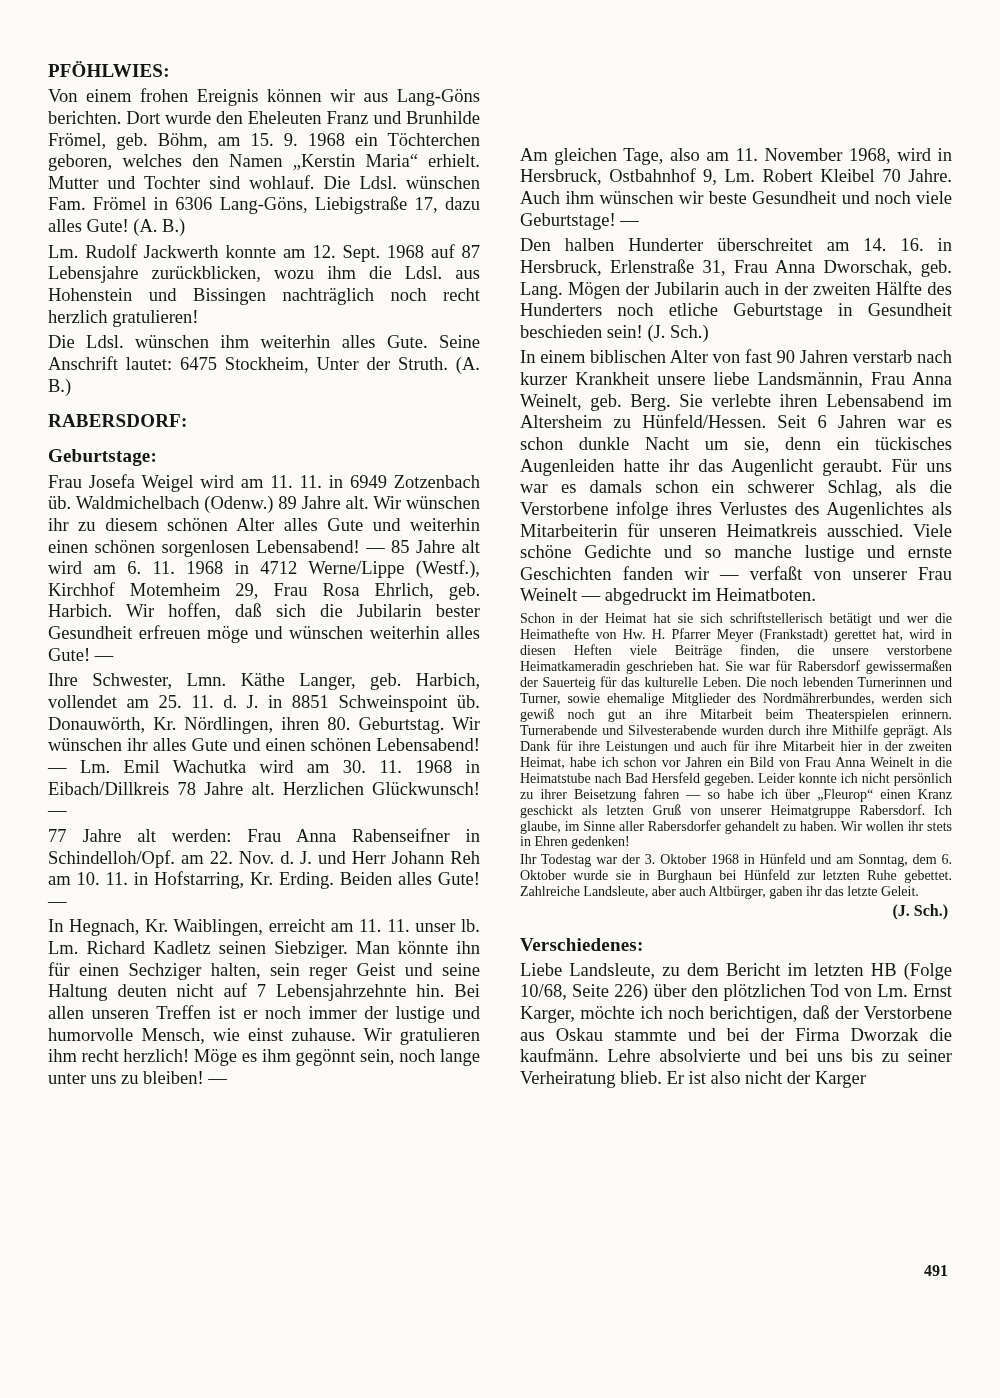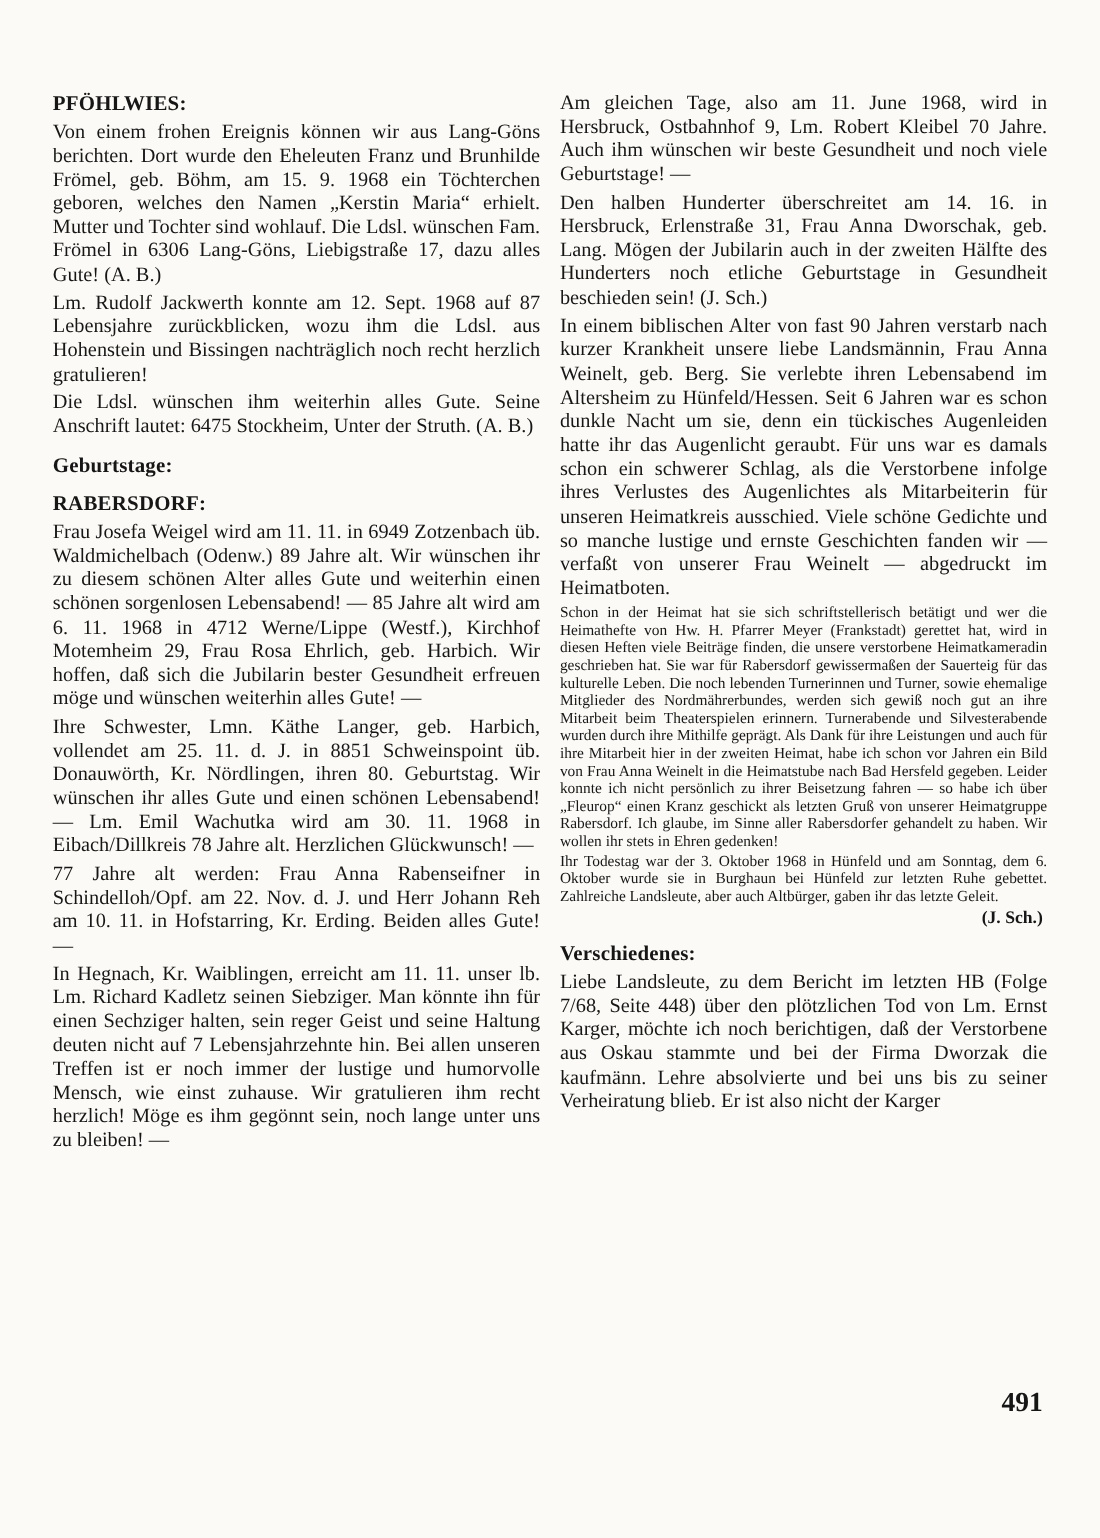--- a/index.html
+++ b/index.html
@@ -13,22 +13,23 @@
     height: 1398px;
     margin: 0 auto;
     background: #fbfaf6;
     font-family: "Liberation Serif", "DejaVu Serif", serif;
     color: #161616;
     overflow: hidden;
     box-sizing: border-box;
   }
   .columns {
     display: flex;
-    gap: 18px;
-    padding: 84px 48px 0 48px;
+    gap: 40px;
+    padding: 60px 48px 0 48px;
+    align-items: flex-end;
   }
   .col {
     flex: 1 1 0;
     min-width: 0;
     font-size: 18.5px;
     line-height: 1.17;
   }
   .sec-heading {
     font-size: 19px;
     font-weight: bold;
@@ -54,46 +55,46 @@
     text-align: right;
     font-size: 16px;
     line-height: 1.14;
     font-weight: bold;
     margin: 0 4px 6px 0;
   }
   .page-number {
     position: absolute;
     top: 1262px;
     right: 52px;
-    font-size: 25px;
+    font-size: 16px;
     font-weight: bold;
   }
 </style>
 </head>
 <body>
 
 <div class="page">
   <div class="columns">
     <div class="col">
         <h3 class="sec-heading">PFÖHLWIES:</h3>
         <p class="para"><span>Von einem frohen Ereignis können wir aus Lang-Göns berichten. Dort wurde den Eheleuten </span><span class="b">Franz und Brunhilde Frömel,</span><span> geb. Böhm, am 15. 9. 1968 ein Töchterchen geboren, welches den Namen </span><span class="b">„Kerstin Maria“</span><span> erhielt. Mutter und Tochter sind wohlauf. Die Ldsl. wünschen Fam. Frömel in 6306 Lang-Göns, Liebigstraße 17, dazu alles Gute! (A. B.)</span></p>
         <p class="para"><span>Lm. </span><span class="b">Rudolf Jackwerth</span><span> konnte am 12. Sept. 1968 auf 87 Lebensjahre zurückblicken, wozu ihm die Ldsl. aus Hohenstein und Bissingen nachträglich noch recht herzlich gratulieren!</span></p>
         <p class="para"><span>Die Ldsl. wünschen ihm weiterhin alles Gute. Seine Anschrift lautet: 6475 Stockheim, Unter der Struth. (A. B.)</span></p>
+        <h3 class="sec-heading">RABERSDORF:</h3>
         <h3 class="sec-heading">Geburtstage:</h3>
-        <h3 class="sec-heading">RABERSDORF:</h3>
         <p class="para"><span>Frau </span><span class="b">Josefa Weigel</span><span> wird am 11. 11. in 6949 Zotzenbach üb. Waldmichelbach (Odenw.) 89 Jahre alt. Wir wünschen ihr zu diesem schönen Alter alles Gute und weiterhin einen schönen sorgenlosen Lebensabend! — 85 Jahre alt wird am 6. 11. 1968 in 4712 Werne/Lippe (Westf.), Kirchhof Motemheim 29, Frau </span><span class="b">Rosa Ehrlich,</span><span> geb. Harbich. Wir hoffen, daß sich die Jubilarin bester Gesundheit erfreuen möge und wünschen weiterhin alles Gute! —</span></p>
         <p class="para"><span>Ihre Schwester, Lmn. </span><span class="b">Käthe Langer,</span><span> geb. Harbich, vollendet am 25. 11. d. J. in 8851 Schweinspoint üb. Donauwörth, Kr. Nördlingen, ihren 80. Geburtstag. Wir wünschen ihr alles Gute und einen schönen Lebensabend! — Lm. </span><span class="b">Emil Wachutka</span><span> wird am 30. 11. 1968 in Eibach/Dillkreis 78 Jahre alt. Herzlichen Glückwunsch! —</span></p>
         <p class="para"><span>77 Jahre alt werden: Frau </span><span class="b">Anna Rabenseifner</span><span> in Schindelloh/Opf. am 22. Nov. d. J. und Herr </span><span class="b">Johann Reh</span><span> am 10. 11. in Hofstarring, Kr. Erding. Beiden alles Gute! —</span></p>
         <p class="para"><span>In Hegnach, Kr. Waiblingen, erreicht am 11. 11. unser lb. Lm. </span><span class="b">Richard Kadletz</span><span> seinen Siebziger. Man könnte ihn für einen Sechziger halten, sein reger Geist und seine Haltung deuten nicht auf 7 Lebensjahrzehnte hin. Bei allen unseren Treffen ist er noch immer der lustige und humorvolle Mensch, wie einst zuhause. Wir gratulieren ihm recht herzlich! Möge es ihm gegönnt sein, noch lange unter uns zu bleiben! —</span></p>
       </div>
     <div class="col">
-        <p class="para"><span>Am gleichen Tage, also am 11. June 1968, wird in Hersbruck, Ostbahnhof 9, Lm. </span><span class="b">Robert Kleibel</span><span> 70 Jahre. Auch ihm wünschen wir beste Gesundheit und noch viele Geburtstage! —</span></p>
+        <p class="para"><span>Am gleichen Tage, also am 11. November 1968, wird in Hersbruck, Ostbahnhof 9, Lm. </span><span class="b">Robert Kleibel</span><span> 70 Jahre. Auch ihm wünschen wir beste Gesundheit und noch viele Geburtstage! —</span></p>
         <p class="para"><span>Den halben Hunderter überschreitet am 14. 16. in Hersbruck, Erlenstraße 31, Frau </span><span class="b">Anna Dworschak,</span><span> geb. Lang. Mögen der Jubilarin auch in der zweiten Hälfte des Hunderters noch etliche Geburtstage in Gesundheit beschieden sein! (J. Sch.)</span></p>
         <p class="para"><span>In einem biblischen Alter von fast 90 Jahren verstarb nach kurzer Krankheit unsere liebe Landsmännin, Frau </span><span class="b">Anna Weinelt,</span><span> geb. Berg. Sie verlebte ihren Lebensabend im Altersheim zu Hünfeld/Hessen. Seit 6 Jahren war es schon dunkle Nacht um sie, denn ein tückisches Augenleiden hatte ihr das Augenlicht geraubt. Für uns war es damals schon ein schwerer Schlag, als die Verstorbene infolge ihres Verlustes des Augenlichtes als Mitarbeiterin für unseren Heimatkreis ausschied. Viele schöne Gedichte und so manche lustige und ernste Geschichten fanden wir — verfaßt von unserer Frau Weinelt — abgedruckt im Heimatboten.</span></p>
         <p class="para small"><span>Schon in der Heimat hat sie sich schriftstellerisch betätigt und wer die Heimathefte von Hw. H. Pfarrer Meyer (Frankstadt) gerettet hat, wird in diesen Heften viele Beiträge finden, die unsere verstorbene Heimatkameradin geschrieben hat. Sie war für Rabersdorf gewissermaßen der Sauerteig für das kulturelle Leben. Die noch lebenden Turnerinnen und Turner, sowie ehemalige Mitglieder des Nordmährerbundes, werden sich gewiß noch gut an ihre Mitarbeit beim Theaterspielen erinnern. Turnerabende und Silvesterabende wurden durch ihre Mithilfe geprägt. Als Dank für ihre Leistungen und auch für ihre Mitarbeit hier in der zweiten Heimat, habe ich schon vor Jahren ein Bild von Frau Anna Weinelt in die Heimatstube nach Bad Hersfeld gegeben. Leider konnte ich nicht persönlich zu ihrer Beisetzung fahren — so habe ich über „Fleurop“ einen Kranz geschickt als letzten Gruß von unserer Heimatgruppe Rabersdorf. Ich glaube, im Sinne aller Rabersdorfer gehandelt zu haben. Wir wollen ihr stets in Ehren gedenken!</span></p>
         <p class="para small"><span>Ihr Todestag war der 3. Oktober 1968 in Hünfeld und am Sonntag, dem 6. Oktober wurde sie in Burghaun bei Hünfeld zur letzten Ruhe gebettet. Zahlreiche Landsleute, aber auch Altbürger, gaben ihr das letzte Geleit.</span></p>
         <div class="sig">(J. Sch.)</div>
         <h3 class="sec-heading">Verschiedenes:</h3>
-        <p class="para"><span>Liebe Landsleute, zu dem Bericht im letzten HB (Folge 7/68, Seite 448) über den plötzlichen Tod von Lm. </span><span class="b">Ernst Karger,</span><span> möchte ich noch berichtigen, daß der Verstorbene aus Oskau stammte und bei der Firma Dworzak die kaufmänn. Lehre absolvierte und bei uns bis zu seiner Verheiratung blieb. Er ist also nicht der Karger</span></p>
+        <p class="para"><span>Liebe Landsleute, zu dem Bericht im letzten HB (Folge 10/68, Seite 226) über den plötzlichen Tod von Lm. </span><span class="b">Ernst Karger,</span><span> möchte ich noch berichtigen, daß der Verstorbene aus Oskau stammte und bei der Firma Dworzak die kaufmänn. Lehre absolvierte und bei uns bis zu seiner Verheiratung blieb. Er ist also nicht der Karger</span></p>
       </div>
   </div>
   <div class="page-number">491</div>
 </div>
 
 </body></html>

